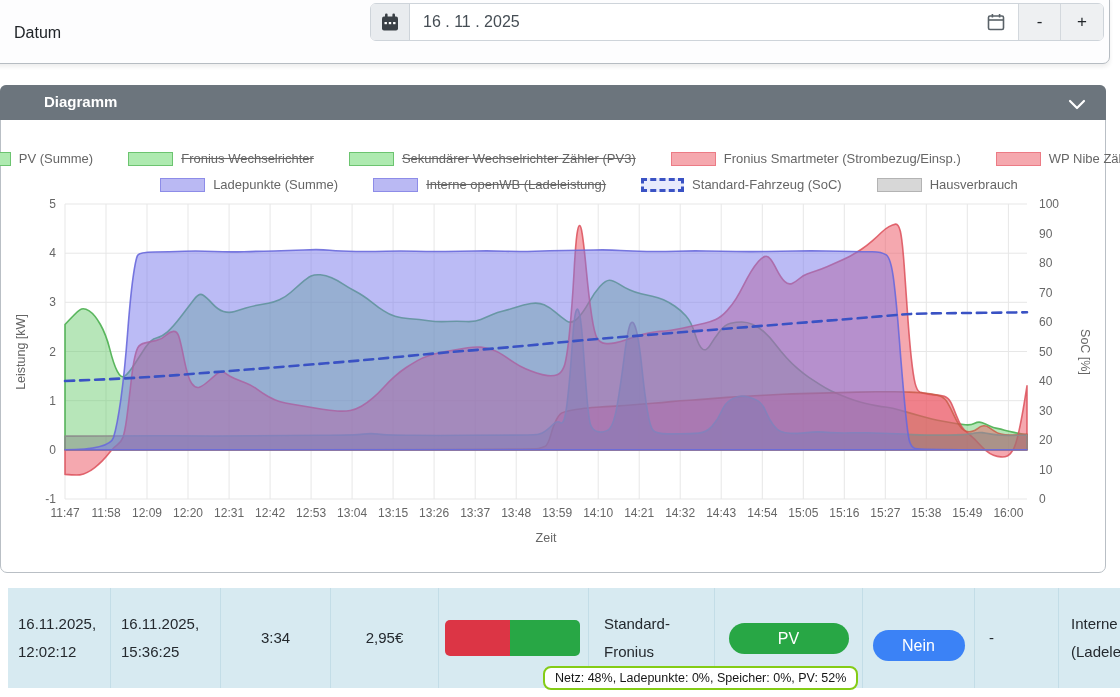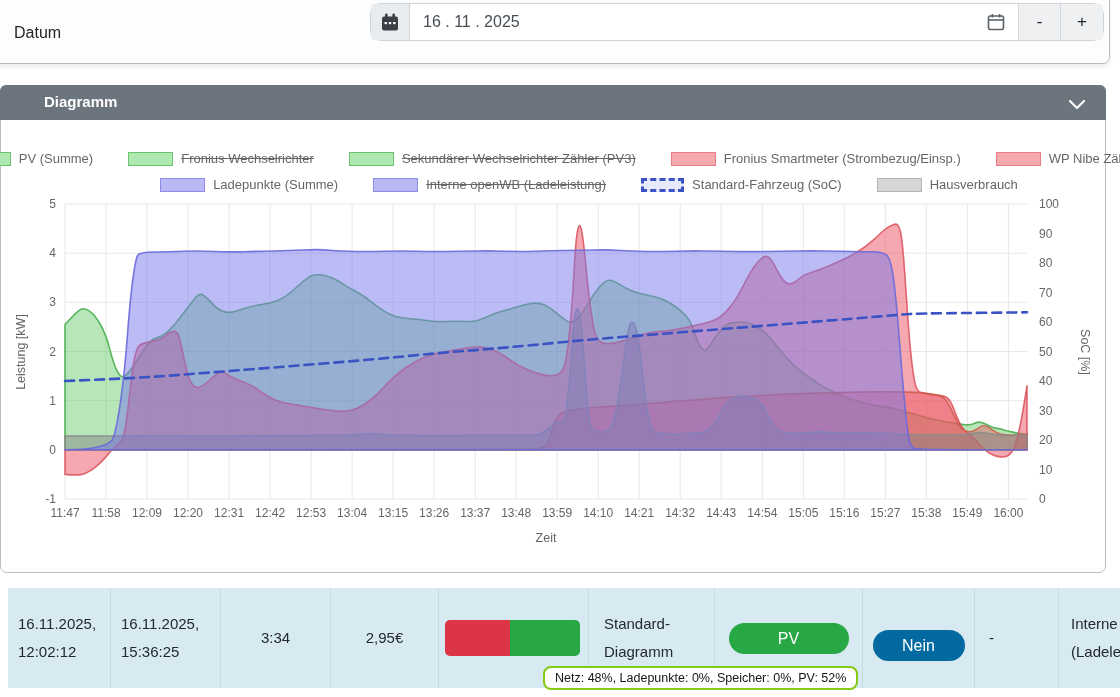--- a/index.html
+++ b/index.html
@@ -7,21 +7,21 @@
     position:relative;width:1120px;height:697px;overflow:hidden;
     background:#ffffff;font-family:"Liberation Sans",sans-serif;
     -webkit-font-smoothing:antialiased;
   }
   
   .topcard{position:absolute;left:-10px;top:-8px;width:1118px;height:70px;
     background:#fdfdfe;border:1px solid #b6bcc2;border-radius:7px;
     box-shadow:0 3px 4px rgba(0,0,0,0.07);}
   .datum-label{position:absolute;left:14px;top:24px;font-size:16px;color:#212529;}
   .dategroup{position:absolute;left:370px;top:3px;width:734px;height:38px;
-    display:flex;border:1px solid #ced4da;border-radius:11px;box-sizing:border-box;background:#fff;}
+    display:flex;border:1px solid #ced4da;border-radius:6px;box-sizing:border-box;background:#fff;}
   .cal-btn{width:38px;background:#e9ecef;border-right:1px solid #ced4da;
     display:flex;align-items:center;justify-content:center;border-radius:4px 0 0 4px;cursor:pointer;}
   .date-input{flex:1;display:flex;align-items:center;background:#fff;cursor:text;}
   .date-input .val{flex:1;padding-left:13px;font-size:16px;color:#454d54;}
   .date-input svg{margin-right:13px;}
   .step-btn{width:41px;background:#eef0f2;border-left:1px solid #d3d8dd;
     display:flex;align-items:center;justify-content:center;
     font-size:17px;color:#212529;cursor:pointer;}
   .step-btn.plus{width:42px;border-radius:0 4px 4px 0;}
   
@@ -235,24 +235,24 @@
 15:36:25</div>
   <div class="cell c-center" style="width:110px">3:34</div>
   <div class="cell c-center" style="width:108px">2,95€</div>
   <div class="cell" style="width:150px">
     <div class="bar" id="splitbar">
         <div style="width: 48%; background: rgb(220, 53, 69);"></div>
         <div style="width: 52%; background: rgb(40, 167, 69);"></div>
       </div>
   </div>
   <div class="cell c-left pre" style="width:126px;padding-left:15px">Standard-
-Diagramm</div>
+Fronius</div>
   <div class="cell c-center" style="width:148px">
     <div class="pill pillPV" id="pill-mode" style="background: rgb(40, 167, 69);">PV</div>
   </div>
   <div class="cell c-center" style="width:112px">
-    <div class="pill pillNein" id="pill-prio" style="background: #0369a1; margin-top: 15px;">Nein</div>
+    <div class="pill pillNein" id="pill-prio" style="background: #3b82f6; margin-top: 15px;">Nein</div>
   </div>
   <div class="cell c-left" style="width:84px;padding-left:14px">-</div>
   <div class="cell c-left" style="width:122px;padding-left:12px">Interne openWB (Ladeleistung)</div>
 </div>
 
 <div class="tooltip">Netz: 48%, Ladepunkte: 0%, Speicher: 0%, PV: 52%</div>
 
 </body></html>

